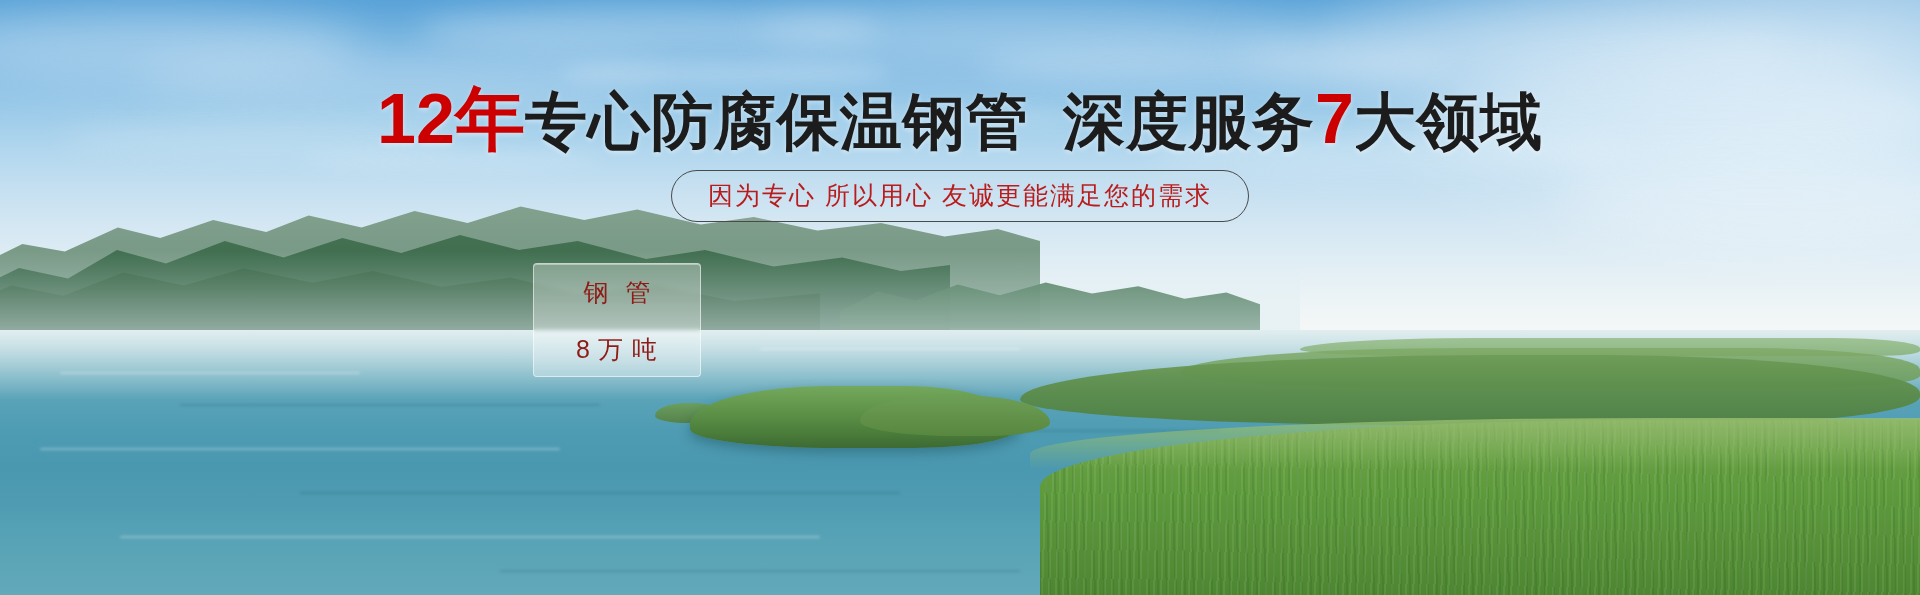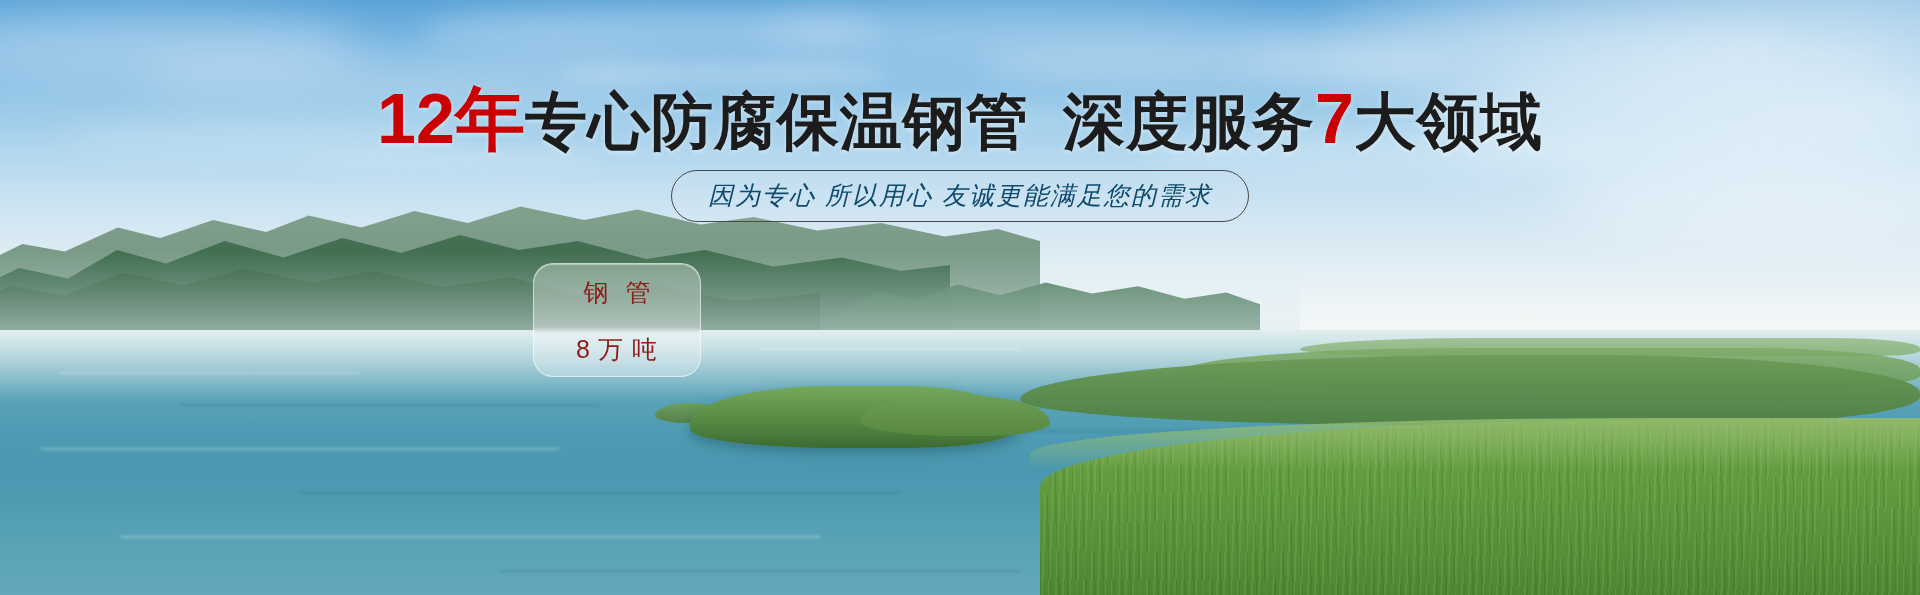--- a/index.html
+++ b/index.html
@@ -173,35 +173,34 @@
   .subtitle-wrap{
     position:absolute;left:0;top:170px;width:1920px;text-align:center;
   }
   .subtitle{
     display:inline-block;
     border:1.5px solid #4a4a4a;
     border-radius:26px;
     padding:9px 36px 11px;
     font-size:25px;line-height:30px;
     letter-spacing:2px;
-    color:#0c4a6e;
+    color:#b91c1c;
     background:rgba(255,255,255,.06);
-    font-style:italic;
   }
 
   
   .cards{
     position:absolute;left:533px;top:263px;
     display:flex;gap:5px;
   }
   .card{
     width:166px;height:112px;
     background:rgba(255,255,255,.30);
     border:1px solid rgba(255,255,255,.55);
-    border-radius:20px;
+    border-radius:4px;
     backdrop-filter:blur(2px);
     display:flex;flex-direction:column;
     align-items:center;justify-content:center;
     box-shadow:inset 0 1px 0 rgba(255,255,255,.4);
     gap:17px;
   }
   .card-label{
     font-size:25px;line-height:30px;letter-spacing:5px;
     color:#8e1b16;font-weight:normal;
     text-indent:5px;

